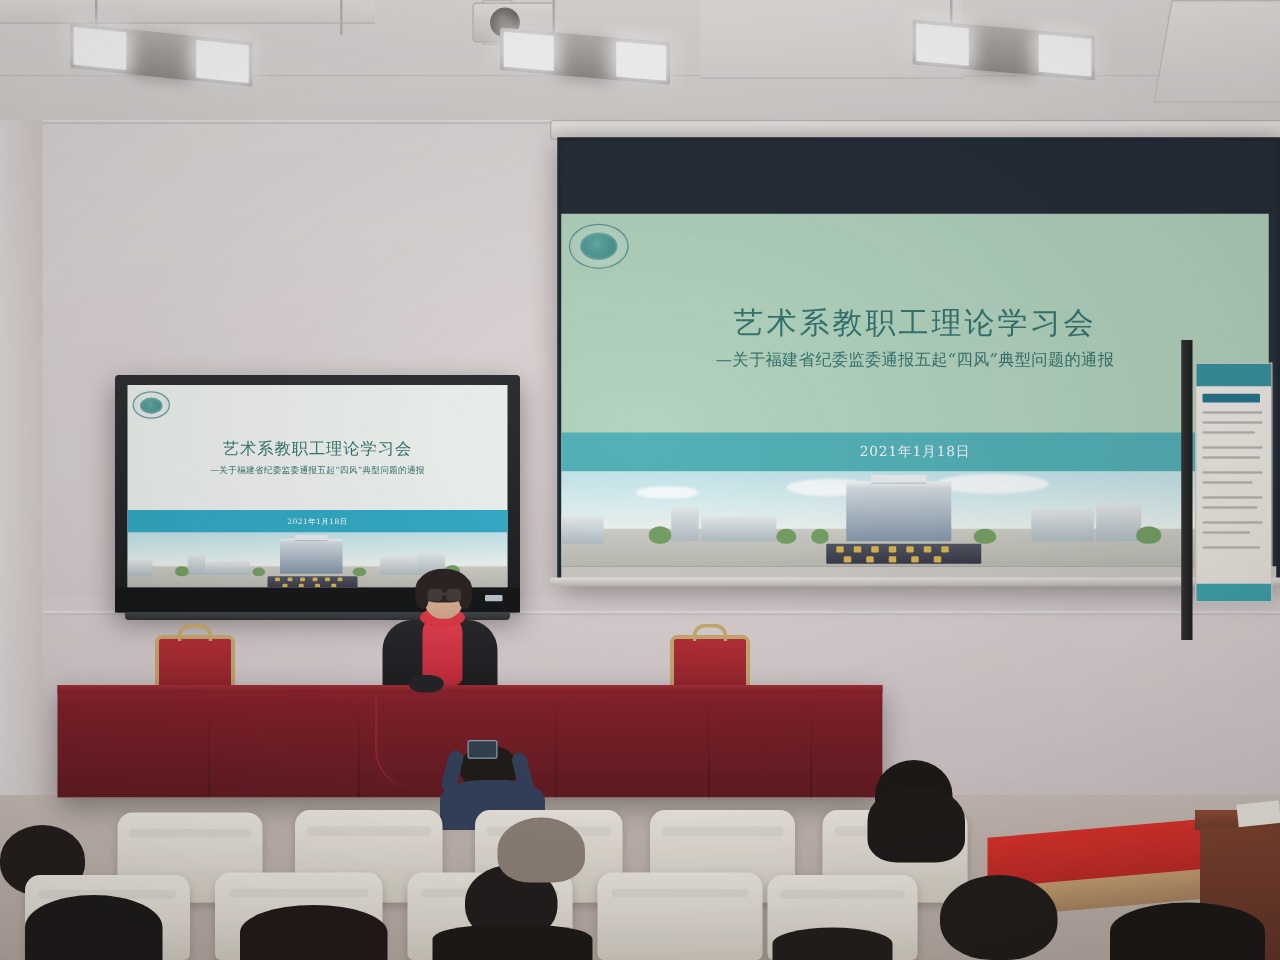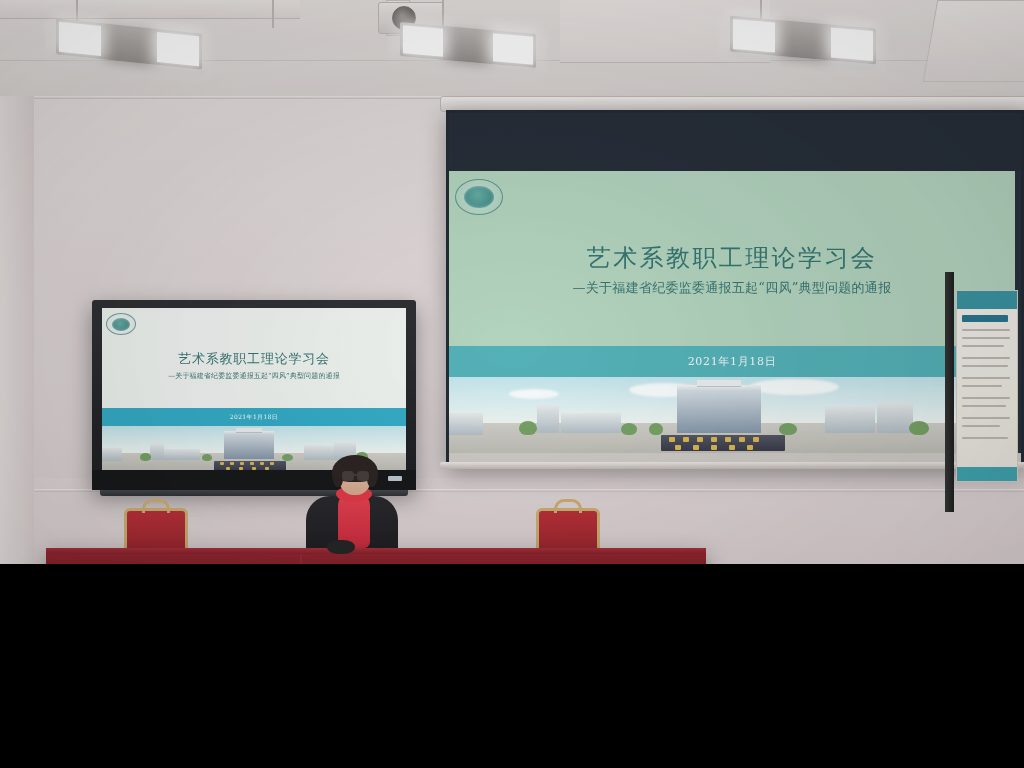--- a/index.html
+++ b/index.html
@@ -1,21 +1,21 @@
 <!DOCTYPE html>
 <html lang="zh"><head>
 <meta charset="utf-8">
 <title>Lecture Hall Photo</title>
 <style>
   html,body{margin:0;padding:0;background:#000;}
   body{font-family:"Liberation Sans","DejaVu Sans",sans-serif;}
 
   #scene{
     position:relative;
-    width:1024px;height:564px;
+    width:1024px;height:768px;
     overflow:hidden;
     background:#eab308;
   }
 
   
   .ceiling{
     position:absolute;left:0;top:0;width:1024px;height:96px;
     background:linear-gradient(180deg,#e6e2e0 0%,#dedad8 40%,#d6d2d0 100%);
   }
   .ceiling-seam{

